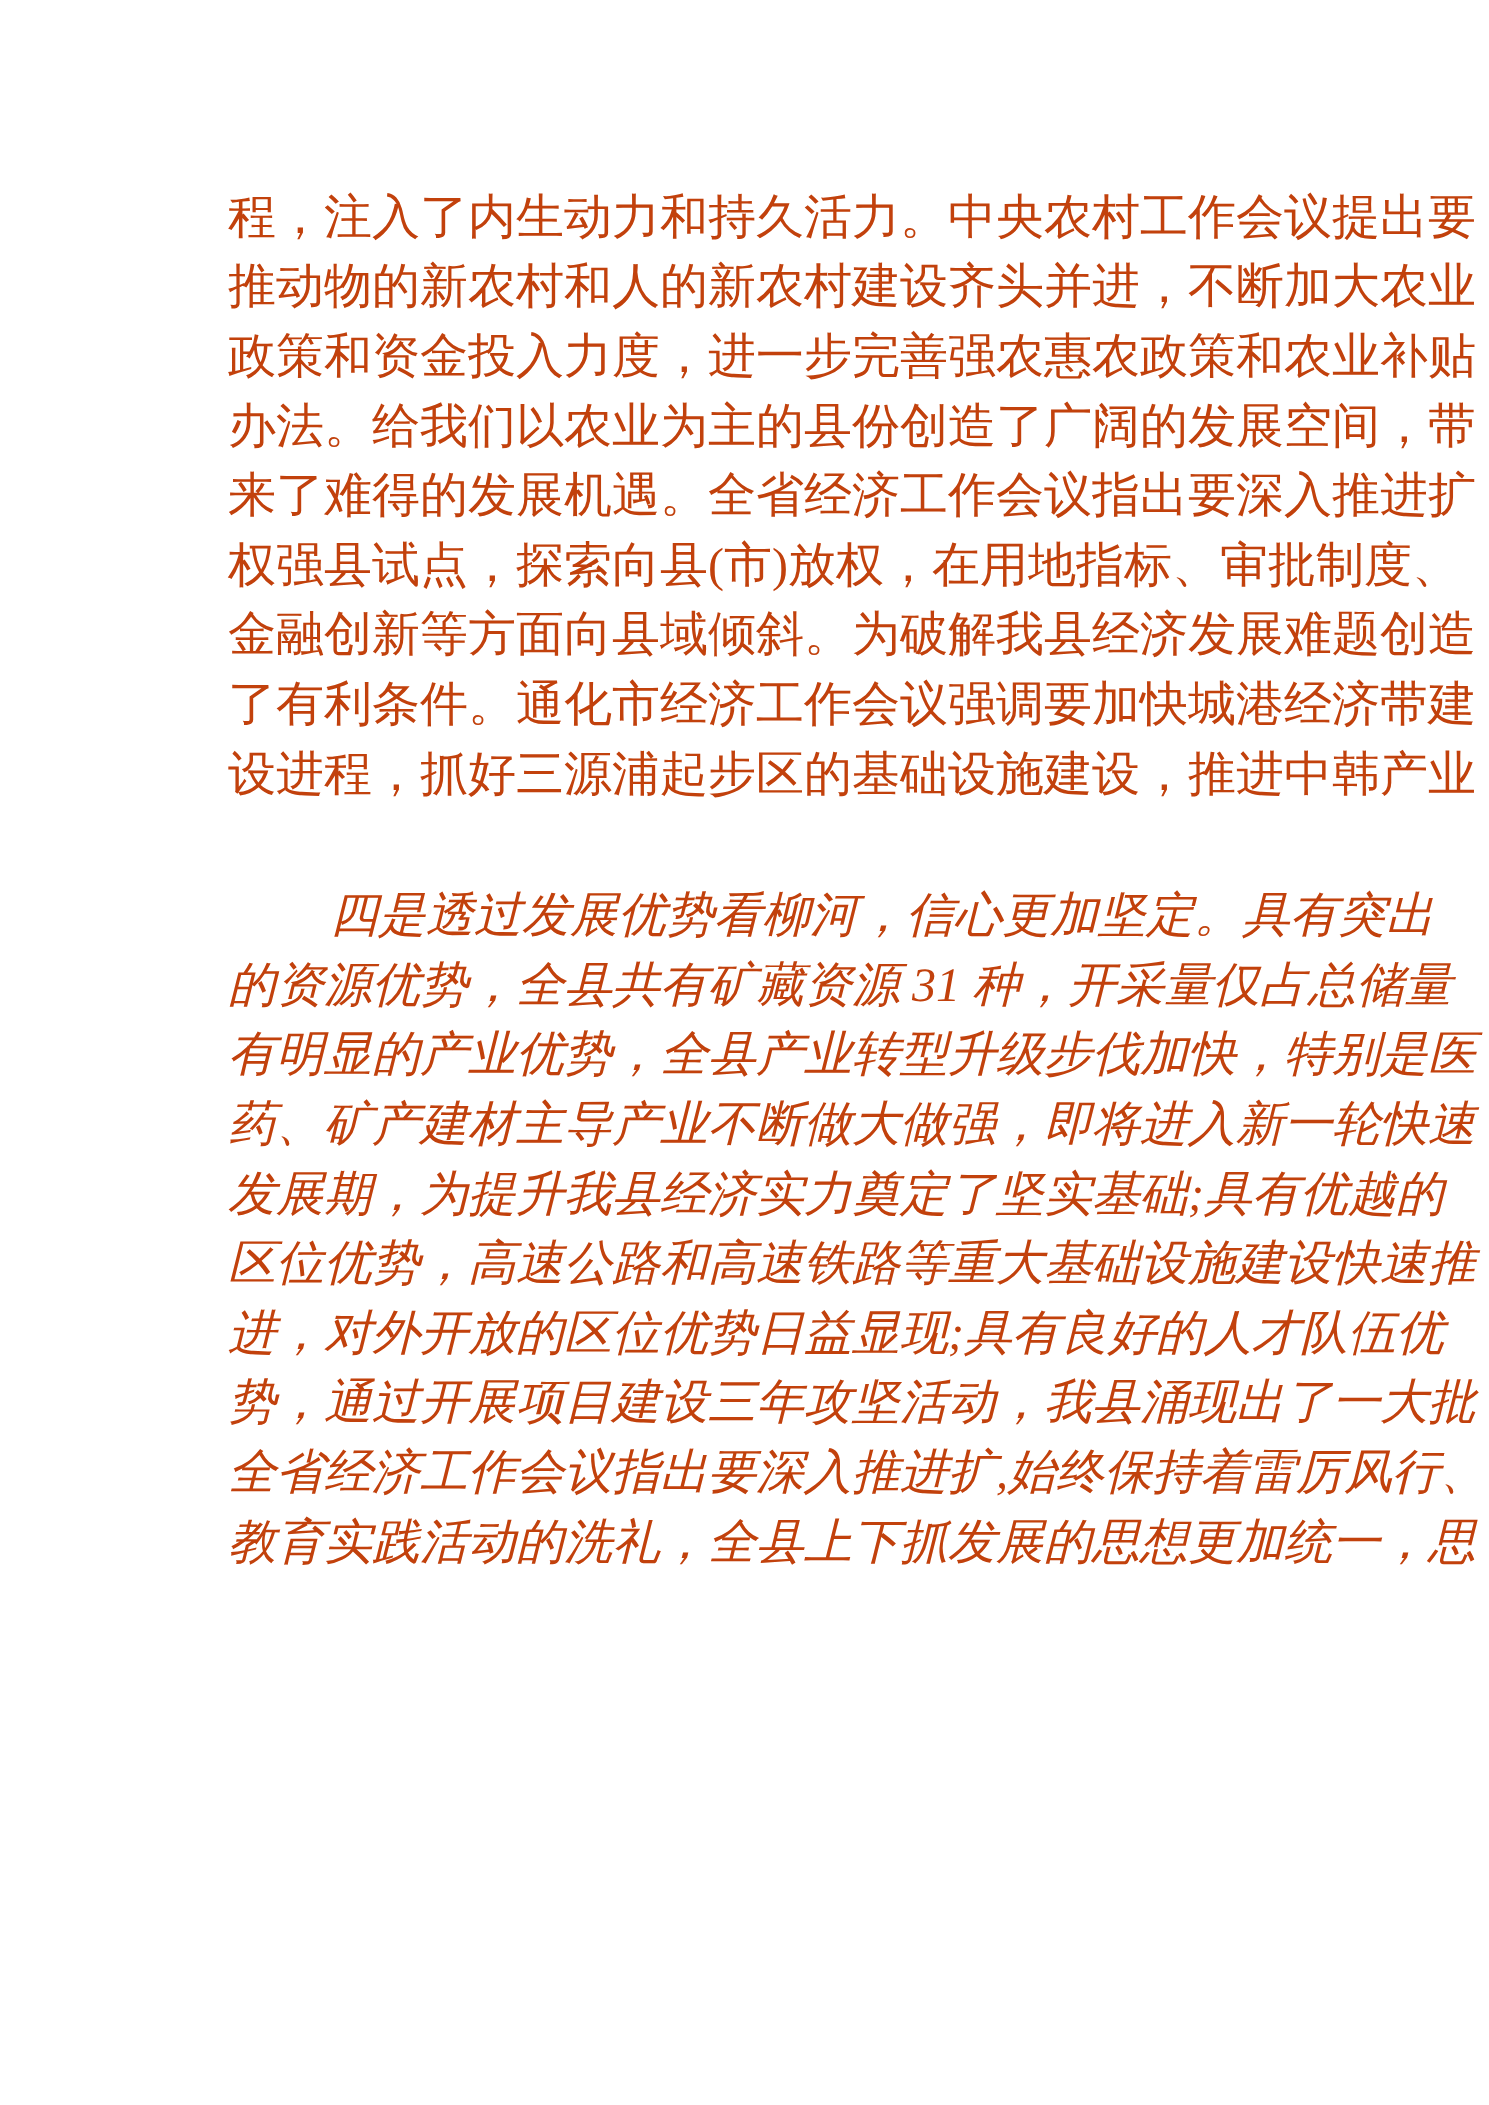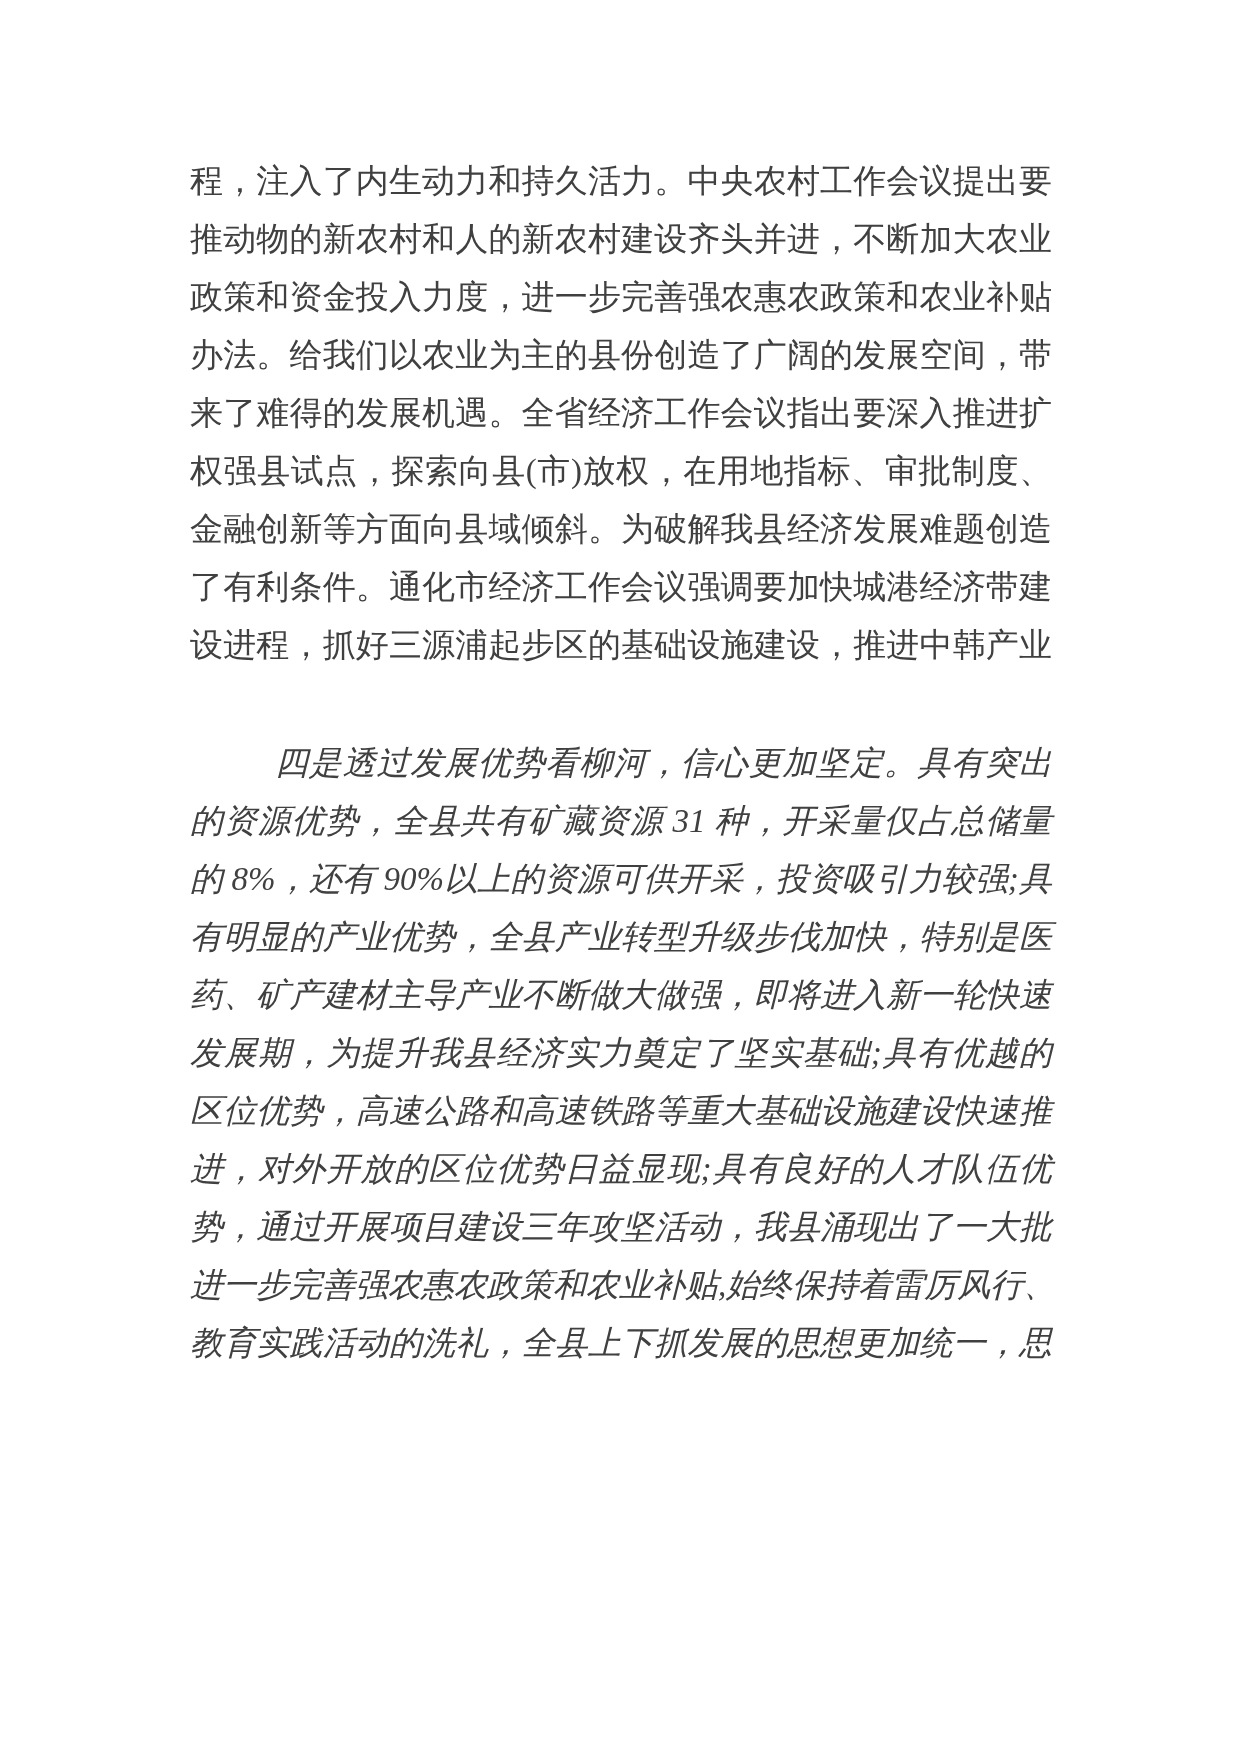--- a/index.html
+++ b/index.html
@@ -23,28 +23,28 @@
     width: 862px;
   }
   .para {
     margin: 0;
   }
   .para + .para {
     margin-top: 60px;
     font-style: italic;
   }
   .line {
-    font-size: 33px;
+    font-size: 40px;
     line-height: 58px;
     height: 58px;
     white-space: nowrap;
     text-align: justify;
     text-align-last: justify;
     letter-spacing: 0;
-    color: #404040;
+    color: #c2410c;
   }
   
   .line.end {
     text-align-last: auto;
     white-space: nowrap;
   }
   
   .line.indent {
     padding-left: 85px;
   }
@@ -61,24 +61,23 @@
         <div class="line">办法。给我们以农业为主的县份创造了广阔的发展空间，带</div>
         <div class="line">来了难得的发展机遇。全省经济工作会议指出要深入推进扩</div>
         <div class="line">权强县试点，探索向县(市)放权，在用地指标、审批制度、</div>
         <div class="line">金融创新等方面向县域倾斜。为破解我县经济发展难题创造</div>
         <div class="line">了有利条件。通化市经济工作会议强调要加快城港经济带建</div>
         <div class="line">设进程，抓好三源浦起步区的基础设施建设，推进中韩产业</div>
       </div>
       <div class="para">
         <div class="line indent">四是透过发展优势看柳河，信心更加坚定。具有突出</div>
         <div class="line">的资源优势，全县共有矿藏资源 31 种，开采量仅占总储量</div>
-        <div class="line">的 8%，还有 90%以上的资源可供开采，投资吸引力较强;具</div>
         <div class="line">有明显的产业优势，全县产业转型升级步伐加快，特别是医</div>
         <div class="line">药、矿产建材主导产业不断做大做强，即将进入新一轮快速</div>
         <div class="line">发展期，为提升我县经济实力奠定了坚实基础;具有优越的</div>
         <div class="line">区位优势，高速公路和高速铁路等重大基础设施建设快速推</div>
         <div class="line">进，对外开放的区位优势日益显现;具有良好的人才队伍优</div>
         <div class="line">势，通过开展项目建设三年攻坚活动，我县涌现出了一大批</div>
-        <div class="line">进一步完善强农惠农政策和农业补贴,始终保持着雷厉风行、</div>
+        <div class="line">全省经济工作会议指出要深入推进扩,始终保持着雷厉风行、</div>
         <div class="line">教育实践活动的洗礼，全县上下抓发展的思想更加统一，思</div>
       </div>
     </div>
 </div>
 
 </body></html>

